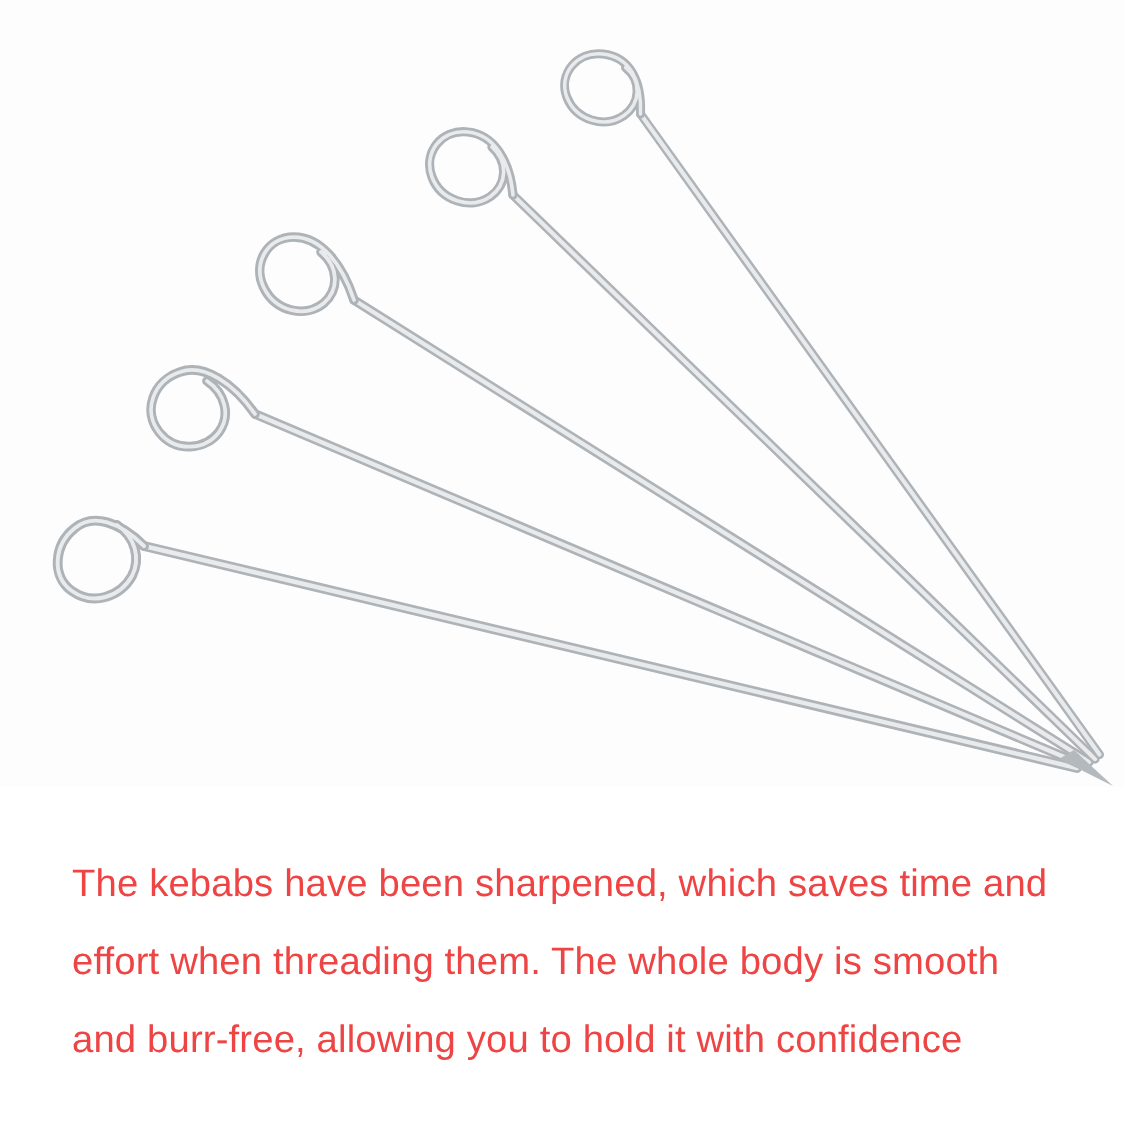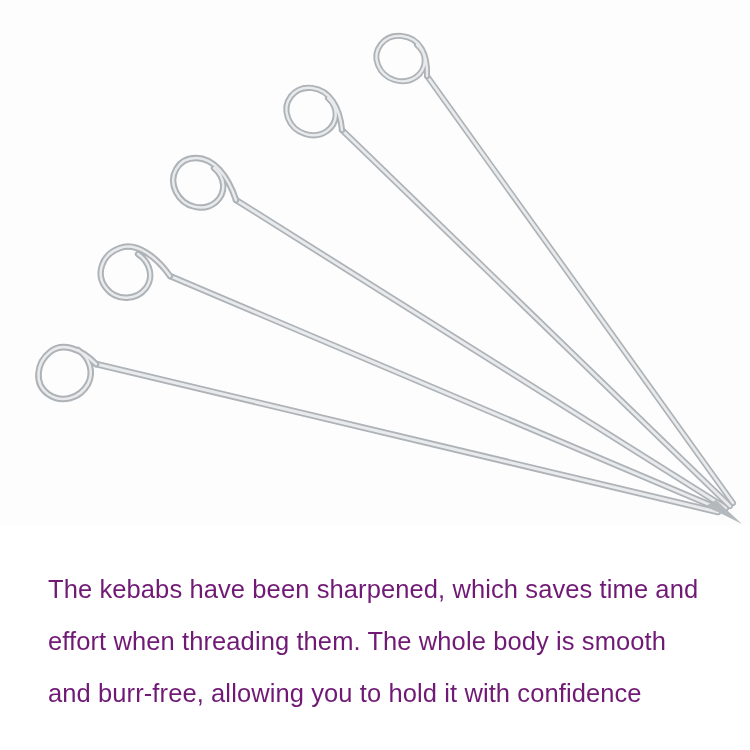--- a/index.html
+++ b/index.html
@@ -38,21 +38,21 @@
     width: 750px;
     height: 225px;
     background: #ffffff;
     padding: 12px 44px 0 48px;
     box-sizing: border-box;
   }
   #caption-text {
     font-family: "Liberation Sans", sans-serif;
     font-size: 25.5px;
     line-height: 52px;
-    color: #701a75;
+    color: #ef4444;
     letter-spacing: 0.1px;
     white-space: normal;
   }
 </style>
 </head>
 <body>
 
 <div id="page">
 
   <div id="product-image-area">

